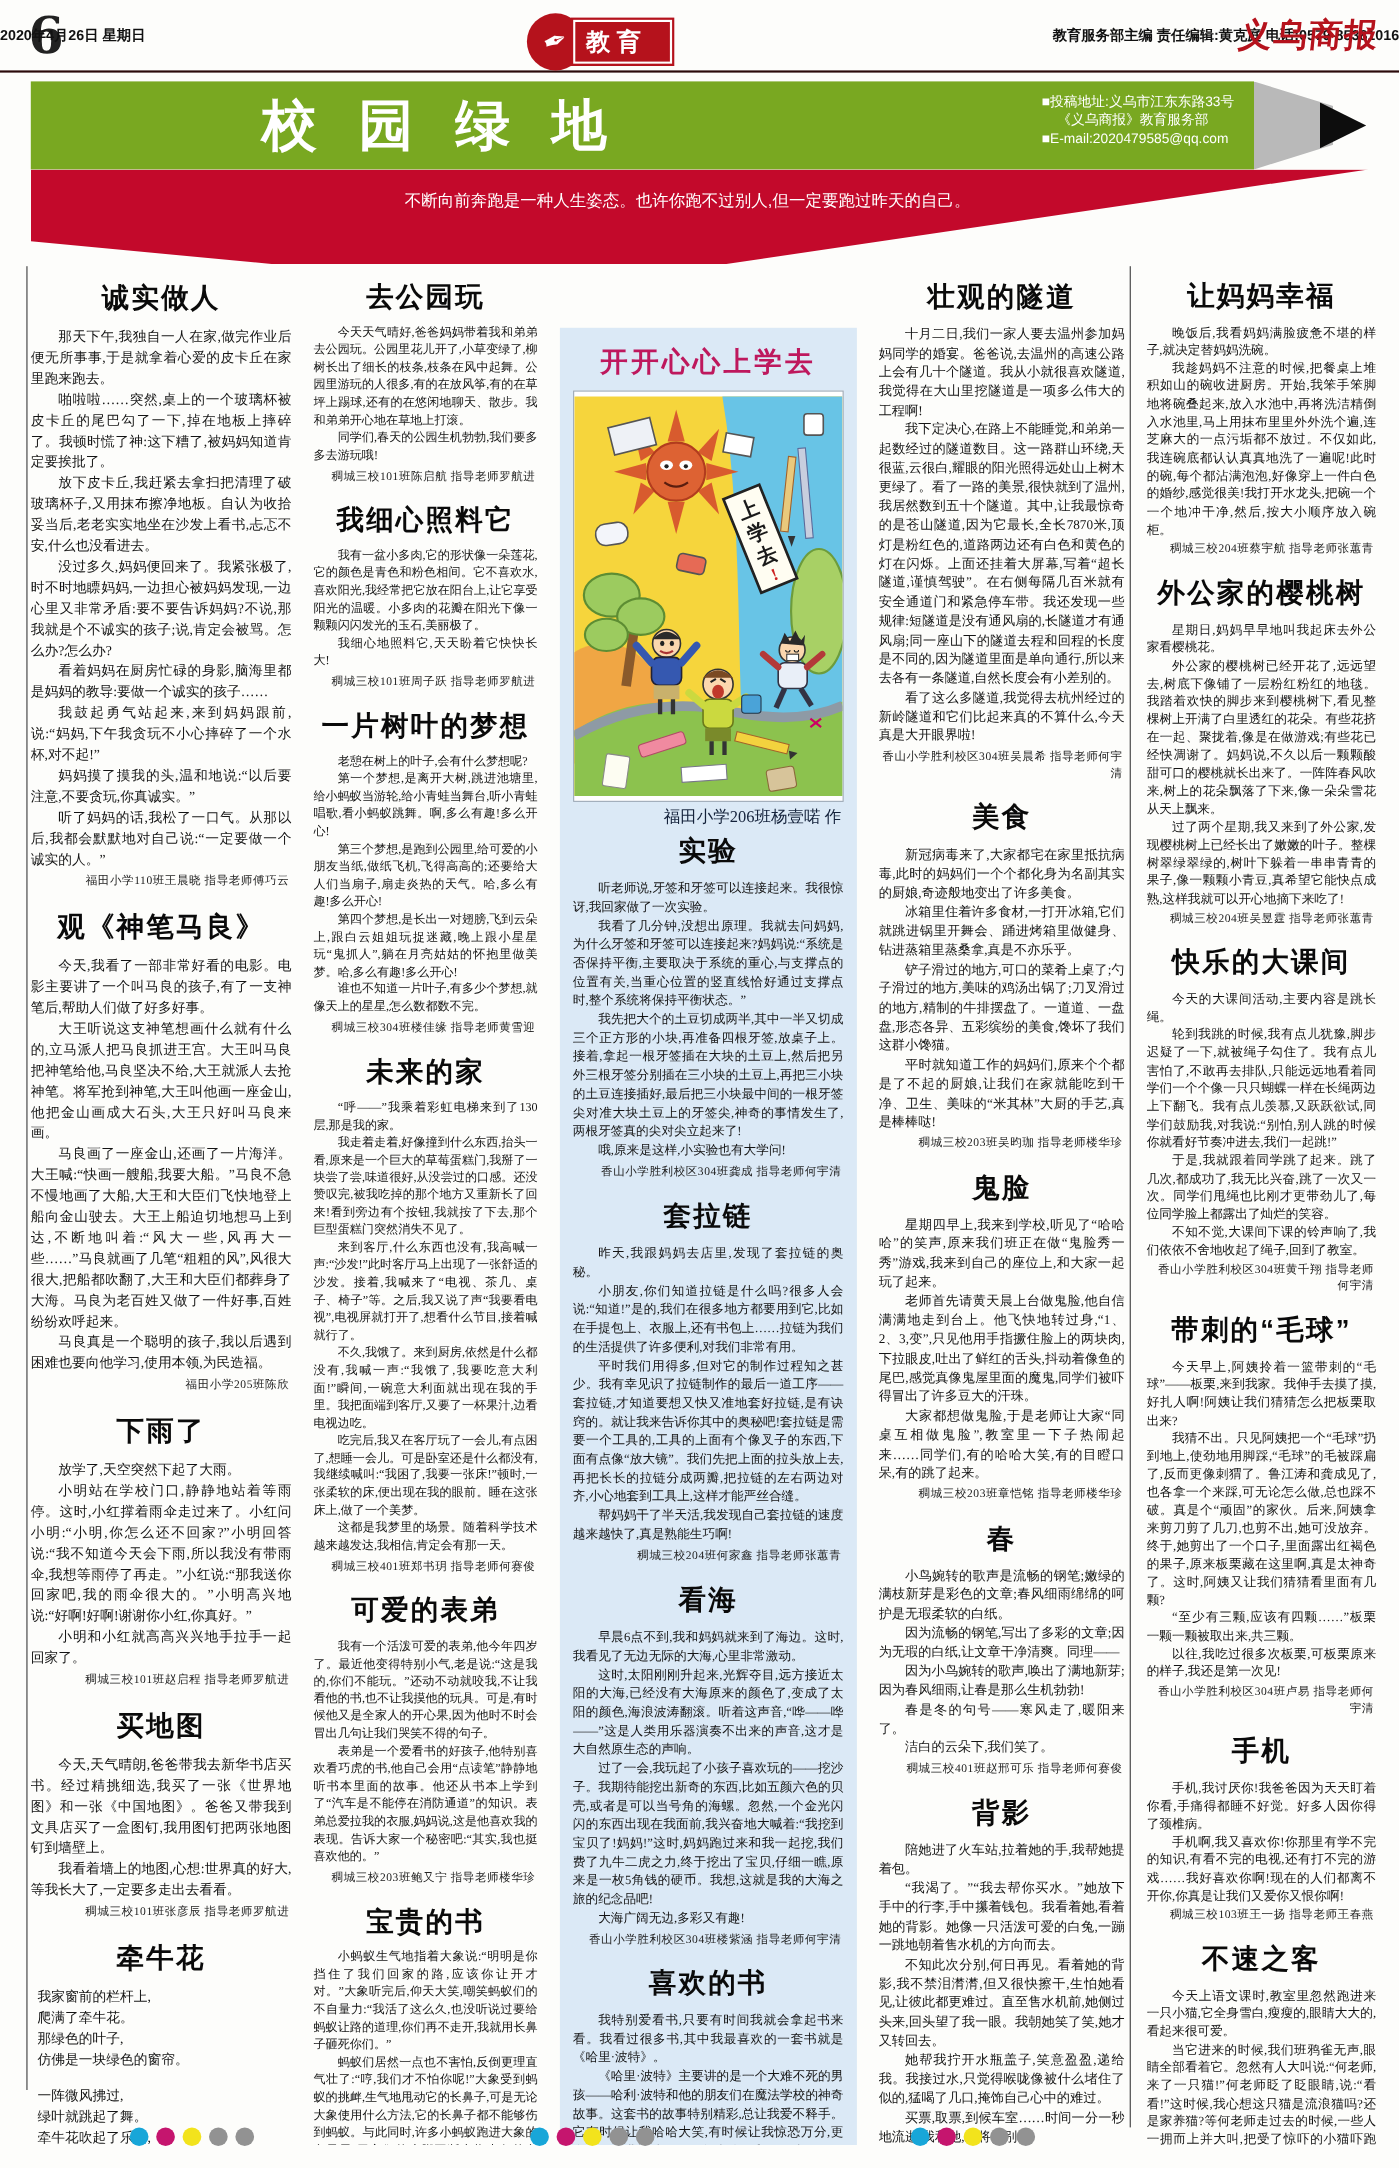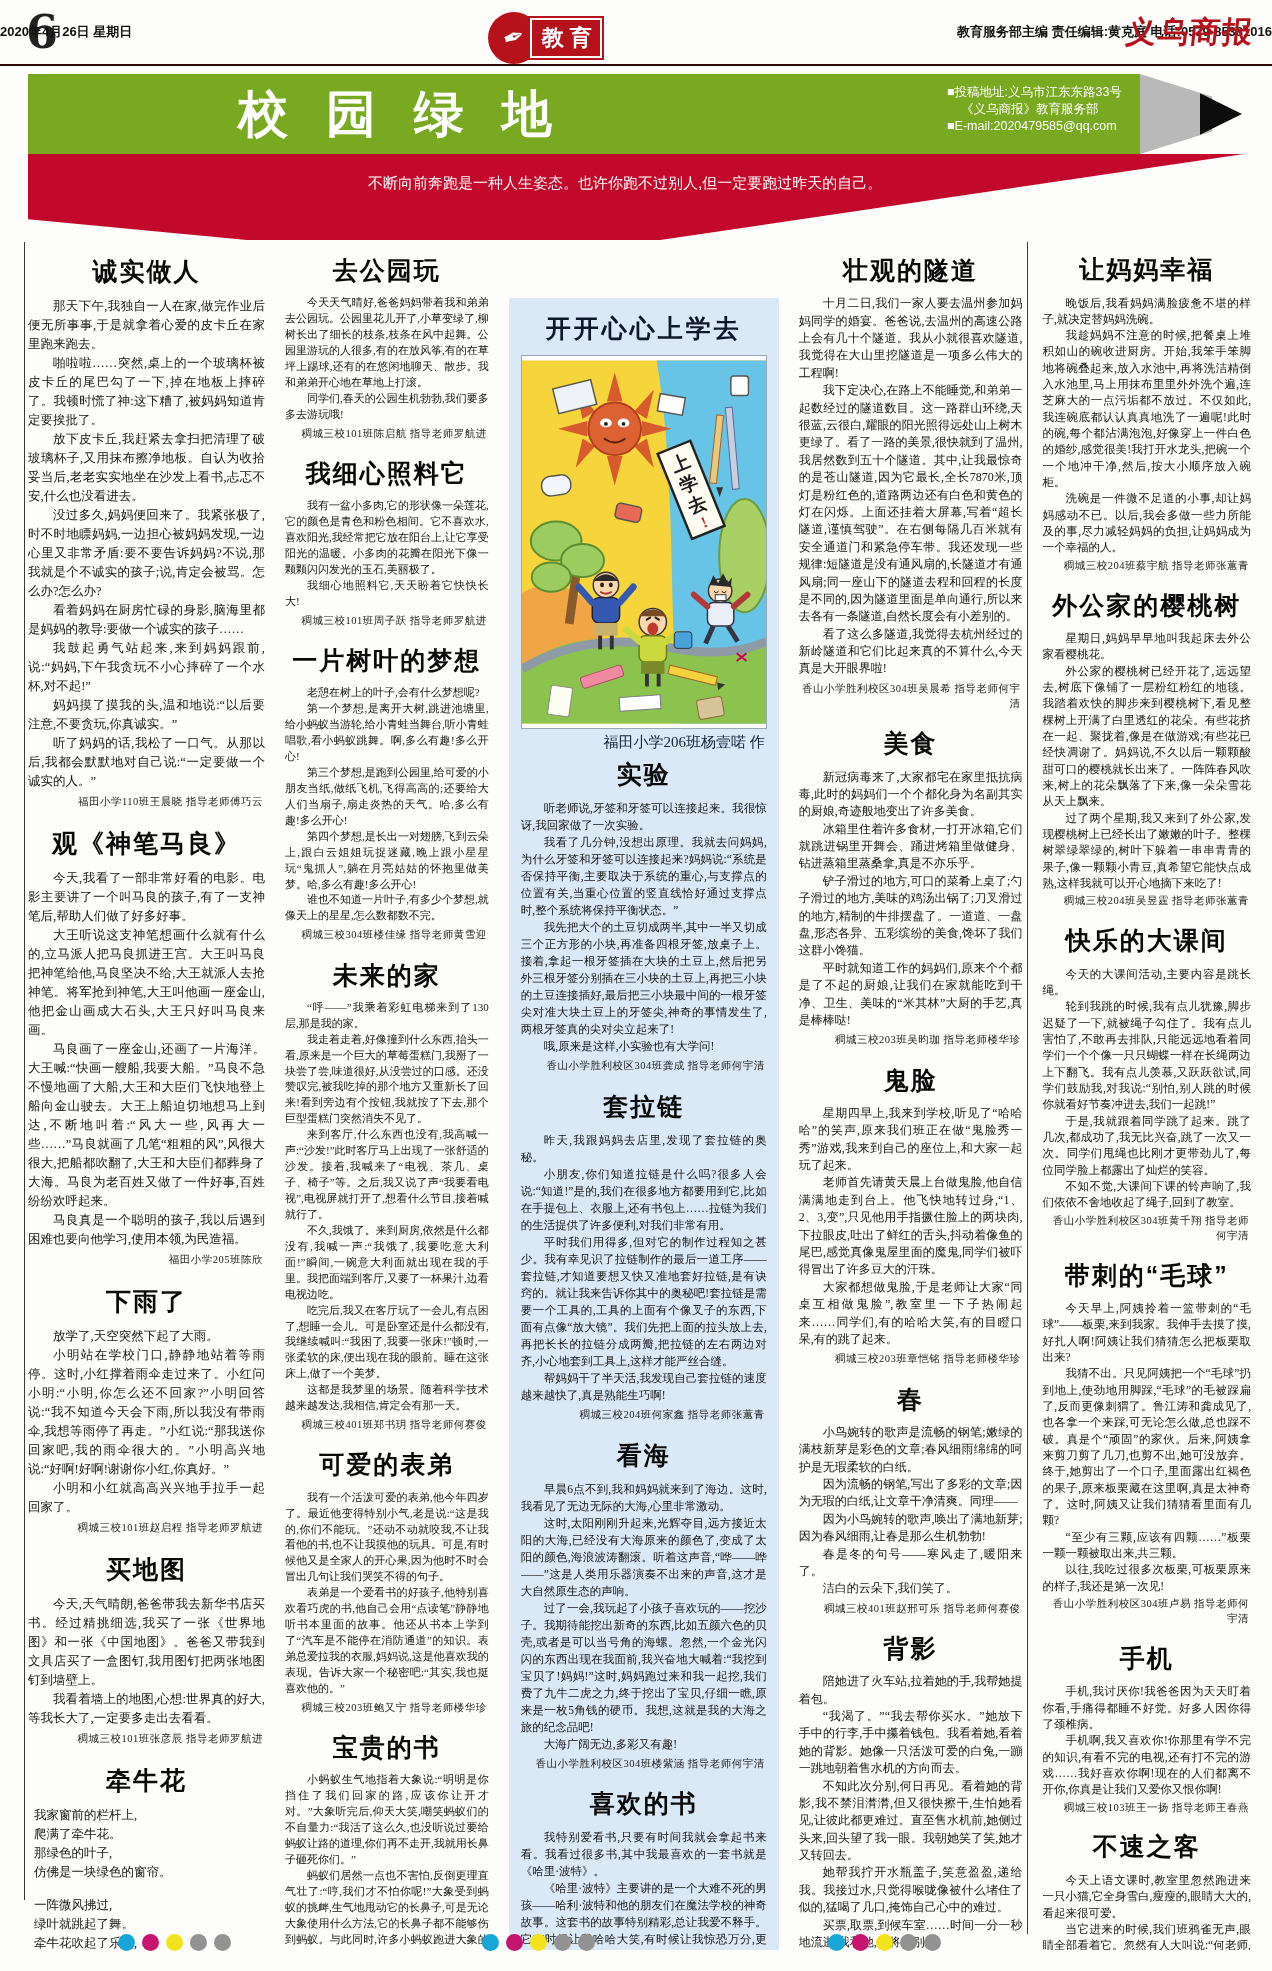--- a/index.html
+++ b/index.html
@@ -7,21 +7,21 @@
         font-family:"Liberation Serif",serif;color:#141414;}
   
   .hdr{position:relative;height:64px;border-bottom:2px solid #2b0a0a;display:flex;align-items:center;}
   .pageno{font-family:"DejaVu Serif",serif;font-size:46px;font-weight:bold;color:#222;margin:0 0 0 26px;line-height:60px;}
   .hdr-mid{position:absolute;left:0;right:0;top:0;height:64px;display:flex;align-items:center;justify-content:space-between;gap:14px;}
   .dateline,.editorline{font-family:"Liberation Sans",sans-serif;font-size:13px;font-weight:bold;color:#111;white-space:nowrap;}
   .logo{display:flex;align-items:center;position:relative;top:6px;}
   .logo-circle{width:52px;height:52px;border-radius:50%;background:#b5121c;display:flex;align-items:center;justify-content:center;}
   .logo-quill{color:#fff;font-size:26px;transform:rotate(-20deg);line-height:1;}
   .logo-label{margin-left:-10px;background:#b5121c;border:2px solid #fff;outline:2px solid #b5121c;color:#fff;
-              font-family:Liberation Sans, sans-serif;font-weight:900;font-size:22px;letter-spacing:6px;padding:3px 2px 3px 10px;}
+              font-family:Liberation Sans, sans-serif;font-weight:900;font-size:22px;letter-spacing:6px;padding:3px 20px 3px 10px;}
   .masthead{position:absolute;right:18px;top:12px;color:#b5121c;font-size:30px;font-weight:bold;
             font-family:"DejaVu Serif",serif;transform:skewX(-6deg);letter-spacing:2px;}
   
   .bannerrow{display:flex;height:80px;padding:8px 30px 0 28px;}
   .banner{flex:1;background:#79a821;position:relative;display:flex;align-items:center;}
   .banner-title{color:#fff;font-family:"Liberation Sans",sans-serif;font-weight:900;font-size:50px;
                 letter-spacing:12px;margin-left:210px;white-space:nowrap;}
   .banner-addr{position:absolute;right:18px;top:10px;color:#fff;font-family:"Liberation Sans",sans-serif;
                font-size:12.5px;line-height:17px;text-align:left;}
   .pencil{width:102px;position:relative;}
@@ -45,21 +45,21 @@
   .atitle{font-family:"Liberation Sans",sans-serif;font-weight:900;font-size:25px;text-align:center;
           margin:14px 0 7px;letter-spacing:2px;color:#0a0a0a;}
   .article:first-child .atitle{margin-top:2px;}
   .apara{margin:0;text-indent:2em;text-align:justify;}
   .pline{margin:0;padding-left:6px;}
   .pspace{height:14px;}
   .byline{font-size:10.5px;text-align:right;padding-right:2px;margin:3px 0 2px;color:#222;letter-spacing:0.5px;}
   
   .panel{margin-top:48px;background:#dbe9f6;padding:10px 12px 14px;box-sizing:border-box;width:270px;}
   .panel-title{font-family:"Liberation Sans",sans-serif;font-weight:900;font-size:25px;letter-spacing:3px;
-               text-align:center;margin:4px 0 10px;color:#0f172a;}
+               text-align:center;margin:4px 0 10px;color:#be185d;}
   .artbox{background:#fff;border:1px solid #9aa7b5;height:372px;overflow:hidden;}
   .artbox svg{display:block;width:100%;height:100%;}
   .caption{font-size:15px;text-align:right;margin:4px 2px 2px;color:#13213a;}
   .panel .col{width:100%;font-size:11.5px;line-height:1.48;}
   
   .vrule{position:absolute;width:1px;background:#3a3a3a;}
   .vrule-left{left:24px;top:242px;height:1658px;}
   .vrule-mid{left:1027px;top:242px;height:1692px;}
   .regdots{position:absolute;display:flex;gap:7px;top:1934px;}
   .regdots span{width:17px;height:17px;border-radius:50%;display:block;}
@@ -374,21 +374,20 @@
           <p class="apara">买票,取票,到候车室……时间一分一秒地流逝,我和她,终将分别。</p>
           <p class="apara">“我要……走了。”她咬着唇,望着我,眼里犹有泪。</p>
           <p class="apara">“到那边了,给我打个电话。”我向她摆了摆手。</p>
         </section>
       </div>
     <div class="col c5">
         <section class="article">
           <h2 class="atitle">让妈妈幸福</h2>
           <p class="apara">晚饭后,我看妈妈满脸疲惫不堪的样子,就决定替妈妈洗碗。</p>
           <p class="apara">我趁妈妈不注意的时候,把餐桌上堆积如山的碗收进厨房。开始,我笨手笨脚地将碗叠起来,放入水池中,再将洗洁精倒入水池里,马上用抹布里里外外洗个遍,连芝麻大的一点污垢都不放过。不仅如此,我连碗底都认认真真地洗了一遍呢!此时的碗,每个都沾满泡泡,好像穿上一件白色的婚纱,感觉很美!我打开水龙头,把碗一个一个地冲干净,然后,按大小顺序放入碗柜。</p>
-          <p class="apara">洗碗是一件微不足道的小事,却让妈妈感动不已。以后,我会多做一些力所能及的事,尽力减轻妈妈的负担,让妈妈成为一个幸福的人。</p>
           <div class="byline">稠城三校204班蔡宇航  指导老师张蕙青</div>
         </section>
         <section class="article">
           <h2 class="atitle">外公家的樱桃树</h2>
           <p class="apara">星期日,妈妈早早地叫我起床去外公家看樱桃花。</p>
           <p class="apara">外公家的樱桃树已经开花了,远远望去,树底下像铺了一层粉红粉红的地毯。我踏着欢快的脚步来到樱桃树下,看见整棵树上开满了白里透红的花朵。有些花挤在一起、聚拢着,像是在做游戏;有些花已经快凋谢了。妈妈说,不久以后一颗颗酸甜可口的樱桃就长出来了。一阵阵春风吹来,树上的花朵飘落了下来,像一朵朵雪花从天上飘来。</p>
           <p class="apara">过了两个星期,我又来到了外公家,发现樱桃树上已经长出了嫩嫩的叶子。整棵树翠绿翠绿的,树叶下躲着一串串青青的果子,像一颗颗小青豆,真希望它能快点成熟,这样我就可以开心地摘下来吃了!</p>
           <div class="byline">稠城三校204班吴昱霆  指导老师张蕙青</div>
         </section>
         <section class="article">

